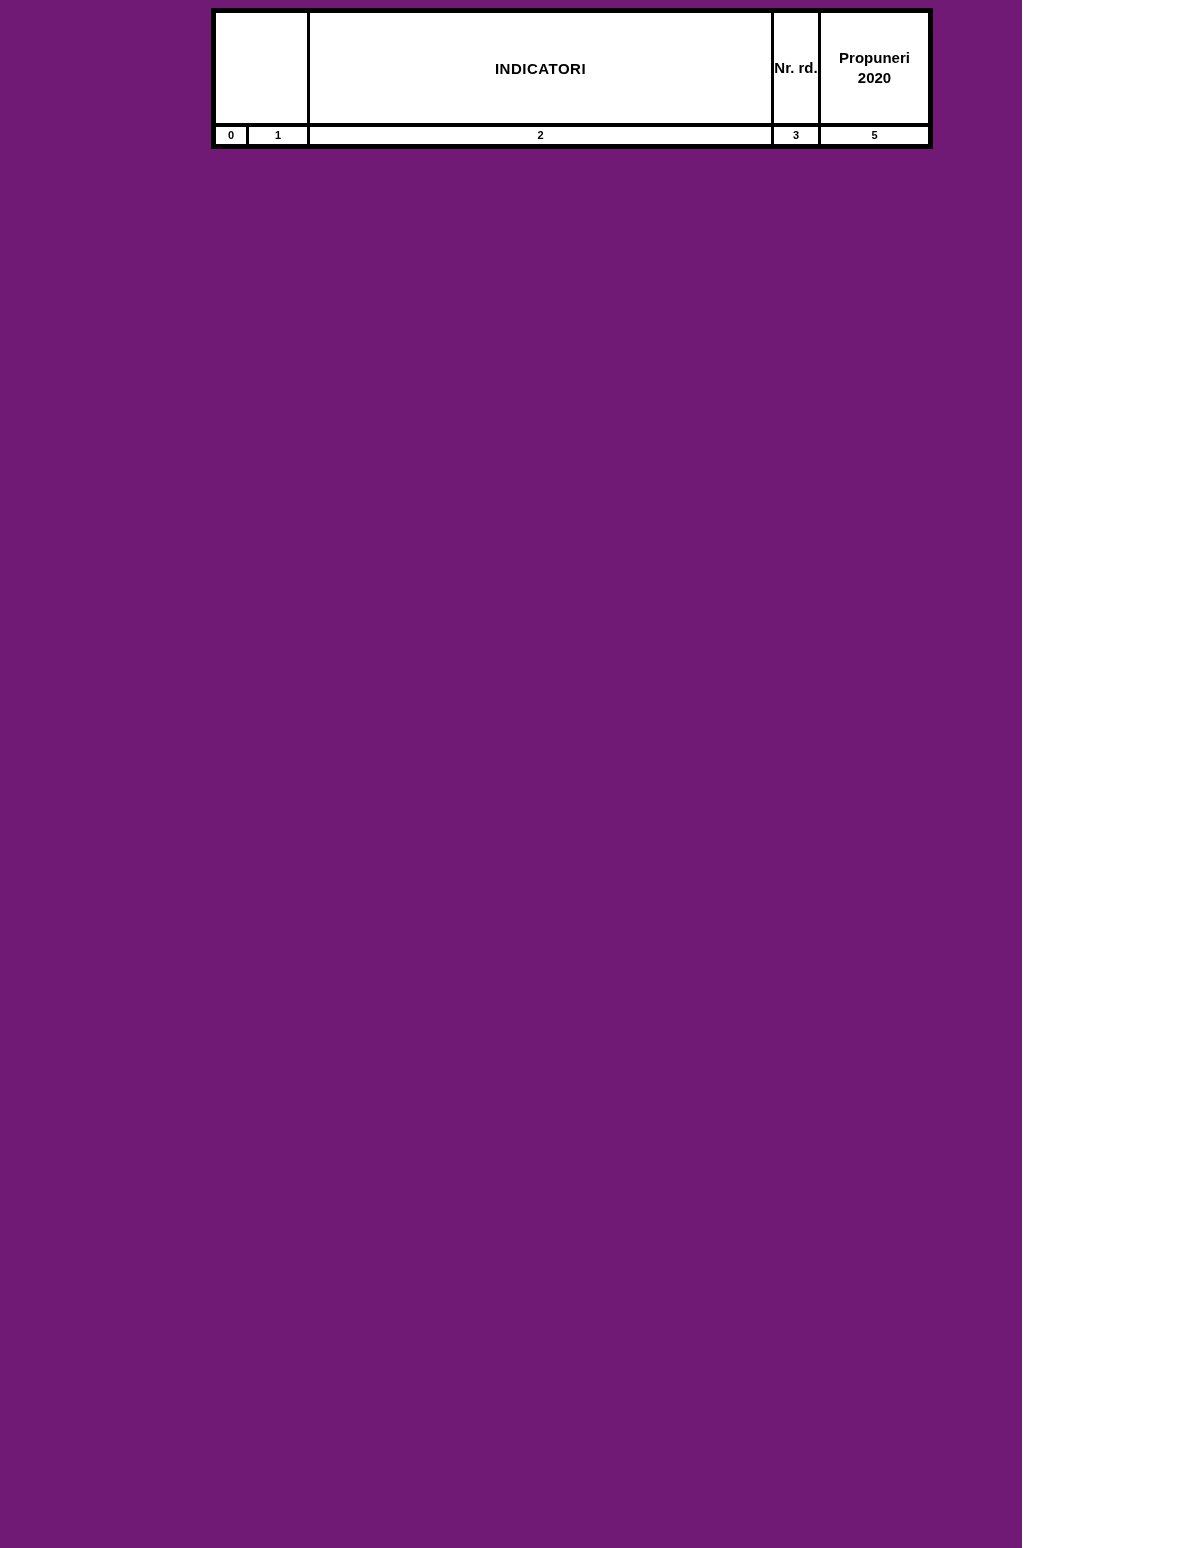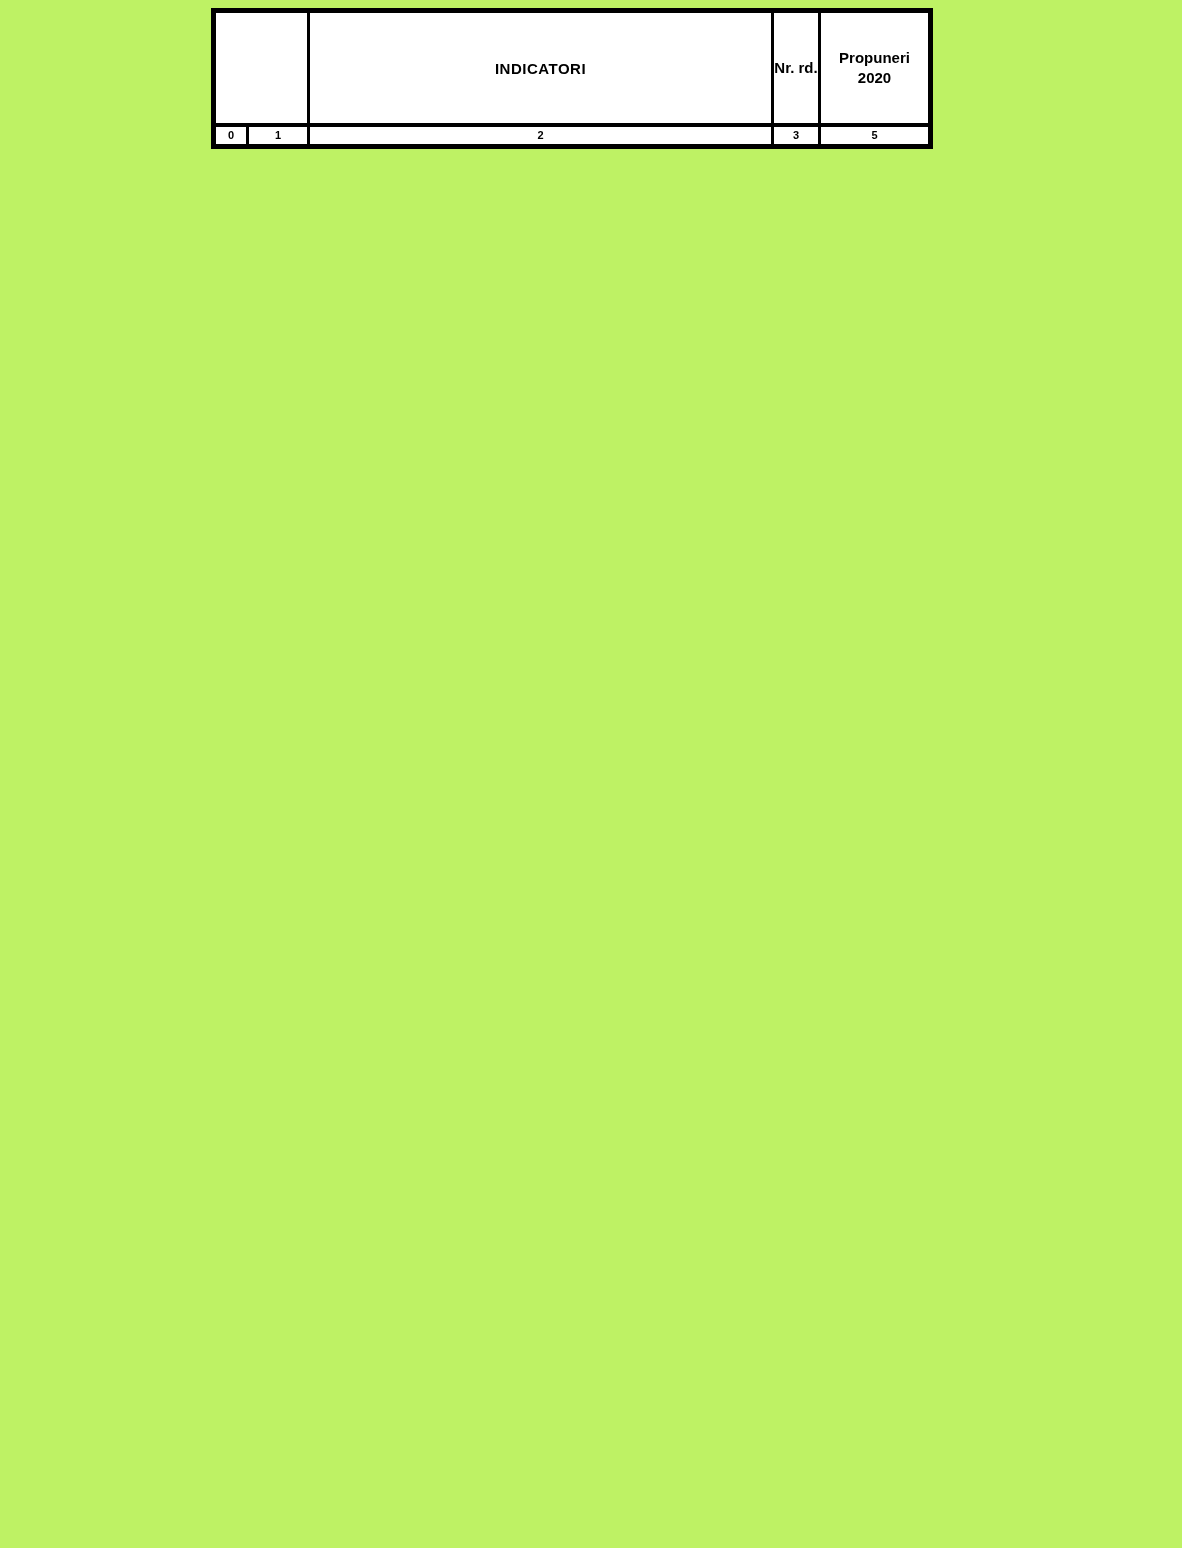--- a/index.html
+++ b/index.html
@@ -2,21 +2,21 @@
 <html><head>
 <meta charset="utf-8">
 <style>
   html, body {
     margin: 0; padding: 0;
     background: #ffffff;
     width: 1182px; height: 1548px;
     font-family: "Liberation Sans", sans-serif;
     color: #000;
   }
-  #page { position: relative; width: 1182px; height: 1548px; background: #bef264; }
+  #page { position: relative; width: 1022px; height: 1548px; background: #701a75; }
 
   table.budget {
     position: absolute; left: 211px; top: 8px;
     width: 717px;
     border-collapse: collapse;
     table-layout: fixed;
     background: #fff;
     border: 5px solid #000;
   }
   td, th {

